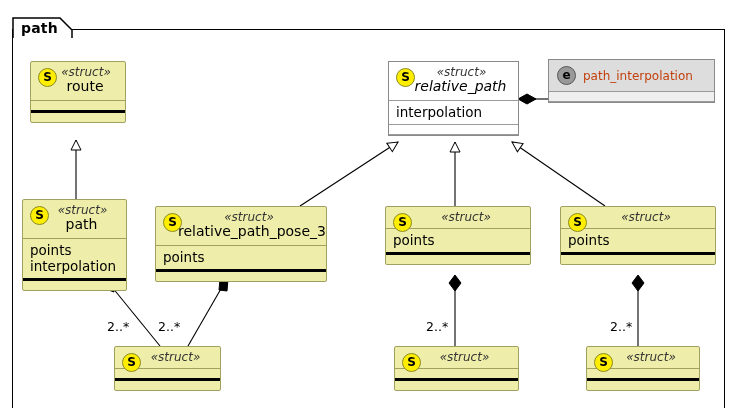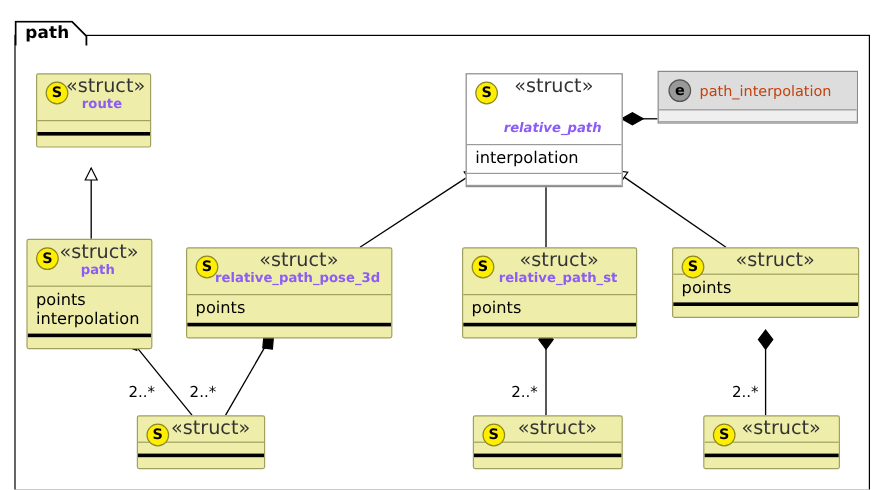--- a/index.html
+++ b/index.html
@@ -83,37 +83,36 @@
   }
   .node.enumnode .node-header {
     background: #dddddd;
     text-align: left;
     padding-left: 34px;
     padding-top: 5px;
     padding-bottom: 6px;
   }
   .stereo {
     display: block;
-    font-size: 16px;
+    font-size: 12px;
+    font-style: italic;
     color: #333333;
     line-height: 12px;
     margin-left: 16px;
   }
   .nodename {
     display: block;
-    font-size: 11px;
-    color: #8b5cf6;
+    font-size: 14px;
+    color: #000000;
     line-height: 17px;
     margin-left: 14px;
     white-space: nowrap;
-    font-weight: bold;
   }
   .node.abstract .nodename {
     font-style: italic;
-    margin-top: 20px;
   }
   .node.enumnode .enumname {
     font-size: 12px;
     color: #c2410c;
     line-height: 17px;
     white-space: nowrap;
   }
   .icon-badge {
     position: absolute;
     left: 7px;
@@ -286,21 +285,20 @@
       <span class="nodename">relative_path_pose_3d</span>
     </div>
     <div class="compartment">points</div>
     <div class="compartment empty last"></div>
   </div>
 
   <div class="node" style="left:385px; top:190px; width:146px;">
     <div class="node-header">
       <span class="icon-badge">S</span>
       <span class="stereo">«struct»</span>
-      <span class="nodename">relative_path_st</span>
     </div>
     <div class="compartment">points</div>
     <div class="compartment empty last"></div>
   </div>
 
   <div class="node" style="left:560px; top:190px; width:156px;">
     <div class="node-header">
       <span class="icon-badge">S</span>
       <span class="stereo">«struct»</span>
     </div>

